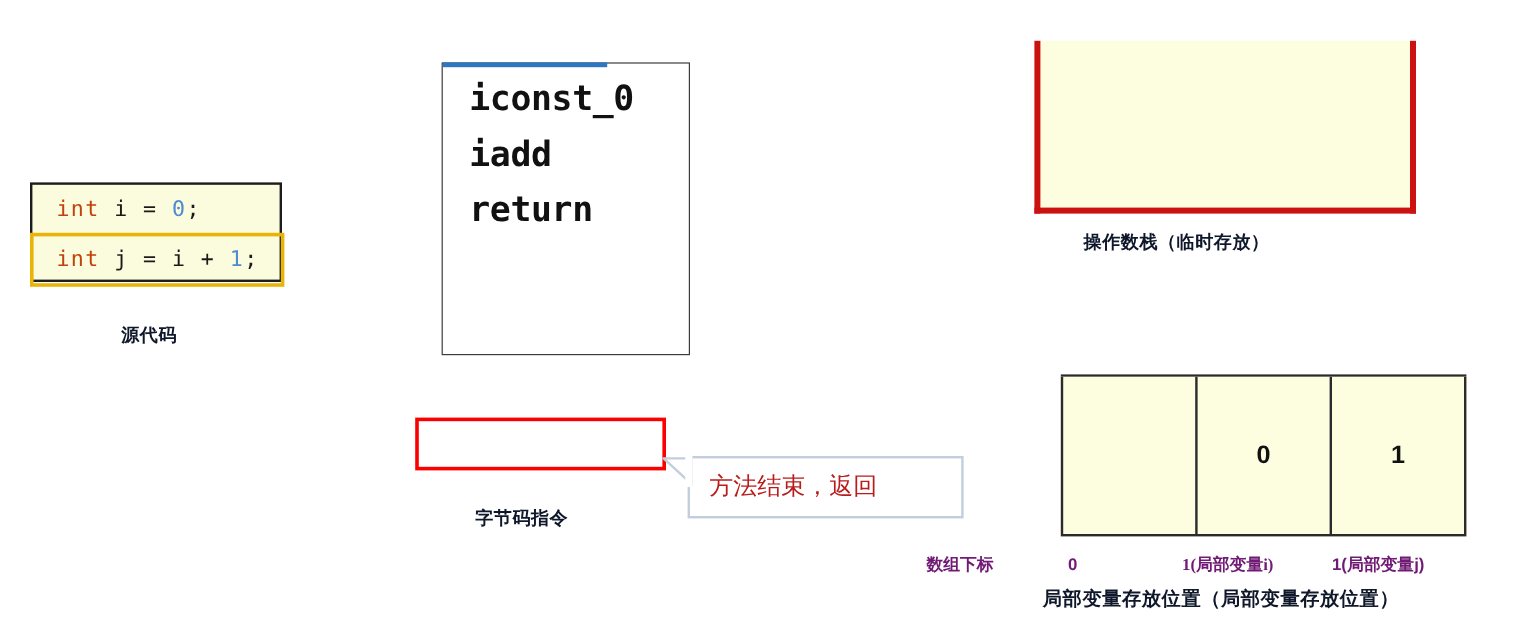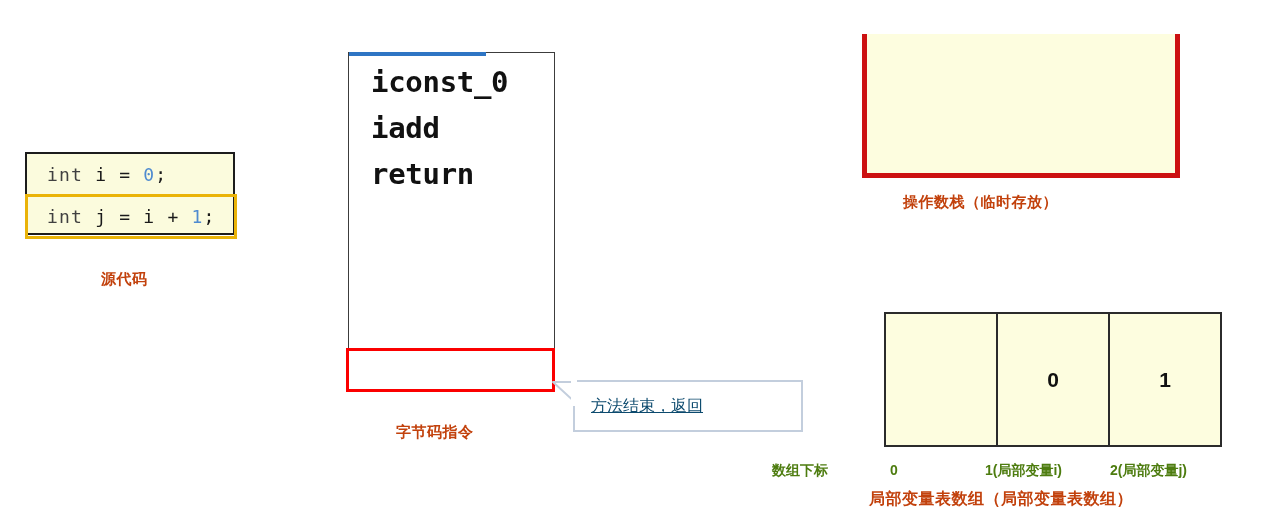--- a/index.html
+++ b/index.html
@@ -17,21 +17,21 @@
   }
   .stage {
     position: absolute;
     inset: 0;
   }
 
   
   .caption {
     position: absolute;
     font-weight: bold;
-    color: #c2410c;
+    color: #0f172a;
     font-size: 15px;
     white-space: nowrap;
     letter-spacing: 0.5px;
   }
 
   
   #source-panel {
     position: absolute;
     left: 25px;
     top: 152px;
@@ -58,32 +58,32 @@
   .code-line.line-1 { top: 0px; }
   .code-line.line-2 {
     top: 40px;
     border: 3px solid #eab308;
     left: -2px;
     width: 212px;
     padding-left: 19px;
     height: 45px;
     line-height: 39px;
   }
-  .kw  { color: #404040; }
+  .kw  { color: #c2410c; }
   .num { color: #4f8bd0; }
 
   #source-caption { left: 62px; top: 270px; margin-left: 39px; }
 
   
   #bytecode-panel {
     position: absolute;
-    left: 348px;
+    left: 368px;
     top: 52px;
     width: 207px;
-    height: 340px;
+    height: 244px;
     background: #ffffff;
     border: 1px solid #3c3c3c;
     box-sizing: border-box;
   }
   #bytecode-topline {
     position: absolute;
     left: 0px;
     top: -1px;
     width: 67%;
     height: 4px;
@@ -133,24 +133,23 @@
     border: 2px solid #c3cedd;
     box-sizing: border-box;
   }
   #callout-text {
     position: absolute;
     left: 16px;
     top: 0;
     right: 8px;
     height: 100%;
     line-height: 48px;
-    font-size: 16px;
-    color: #0c4a6e;
-    white-space: nowrap;
-    text-decoration: underline;
+    font-size: 20px;
+    color: #b91c1c;
+    white-space: nowrap;
   }
   #callout-tail {
     position: absolute;
     left: -24px;
     top: -2px;
     width: 26px;
     height: 26px;
   }
 
   
@@ -194,27 +193,27 @@
     color: #111111;
   }
   .lv-cell:last-child {
     border-right: 2px solid #2b2b2b;
   }
 
   .lv-index-label {
     position: absolute;
     font-weight: bold;
     font-size: 14px;
-    color: #4d7c0f;
+    color: #701a75;
     white-space: nowrap;
     top: 462px;
   }
   #lv-axis-title   { left: 772px; }
   #lv-index-0      { left: 890px; }
-  #lv-index-1      { left: 985px; }
+  #lv-index-1      { left: 985px; font-family: Liberation Serif, serif; }
   #lv-index-2      { left: 1110px; }
   #local-var-caption { left: 869px; top: 489px; font-size: 16px; }
 </style>
 </head>
 <body>
 
 <div class="stage">
 
   <div id="source-panel">
     <div class="code-line line-1"><span class="kw">int</span><span> i = </span><span class="num">0</span><span>;</span></div>
@@ -245,16 +244,16 @@
   <div class="caption" id="operand-stack-caption">操作数栈（临时存放）</div>
 
   <div id="local-var-table">
     <div class="lv-cell"></div>
     <div class="lv-cell">0</div>
     <div class="lv-cell">1</div>
   </div>
   <div class="lv-index-label" id="lv-axis-title">数组下标</div>
   <div class="lv-index-label" id="lv-index-0">0</div>
   <div class="lv-index-label" id="lv-index-1">1(局部变量i)</div>
-  <div class="lv-index-label" id="lv-index-2">2(局部变量j)</div>
-  <div class="caption" id="local-var-caption">局部变量表数组（局部变量表数组）</div>
+  <div class="lv-index-label" id="lv-index-2">1(局部变量j)</div>
+  <div class="caption" id="local-var-caption">局部变量存放位置（局部变量存放位置）</div>
 
 </div>
 
 </body></html>

